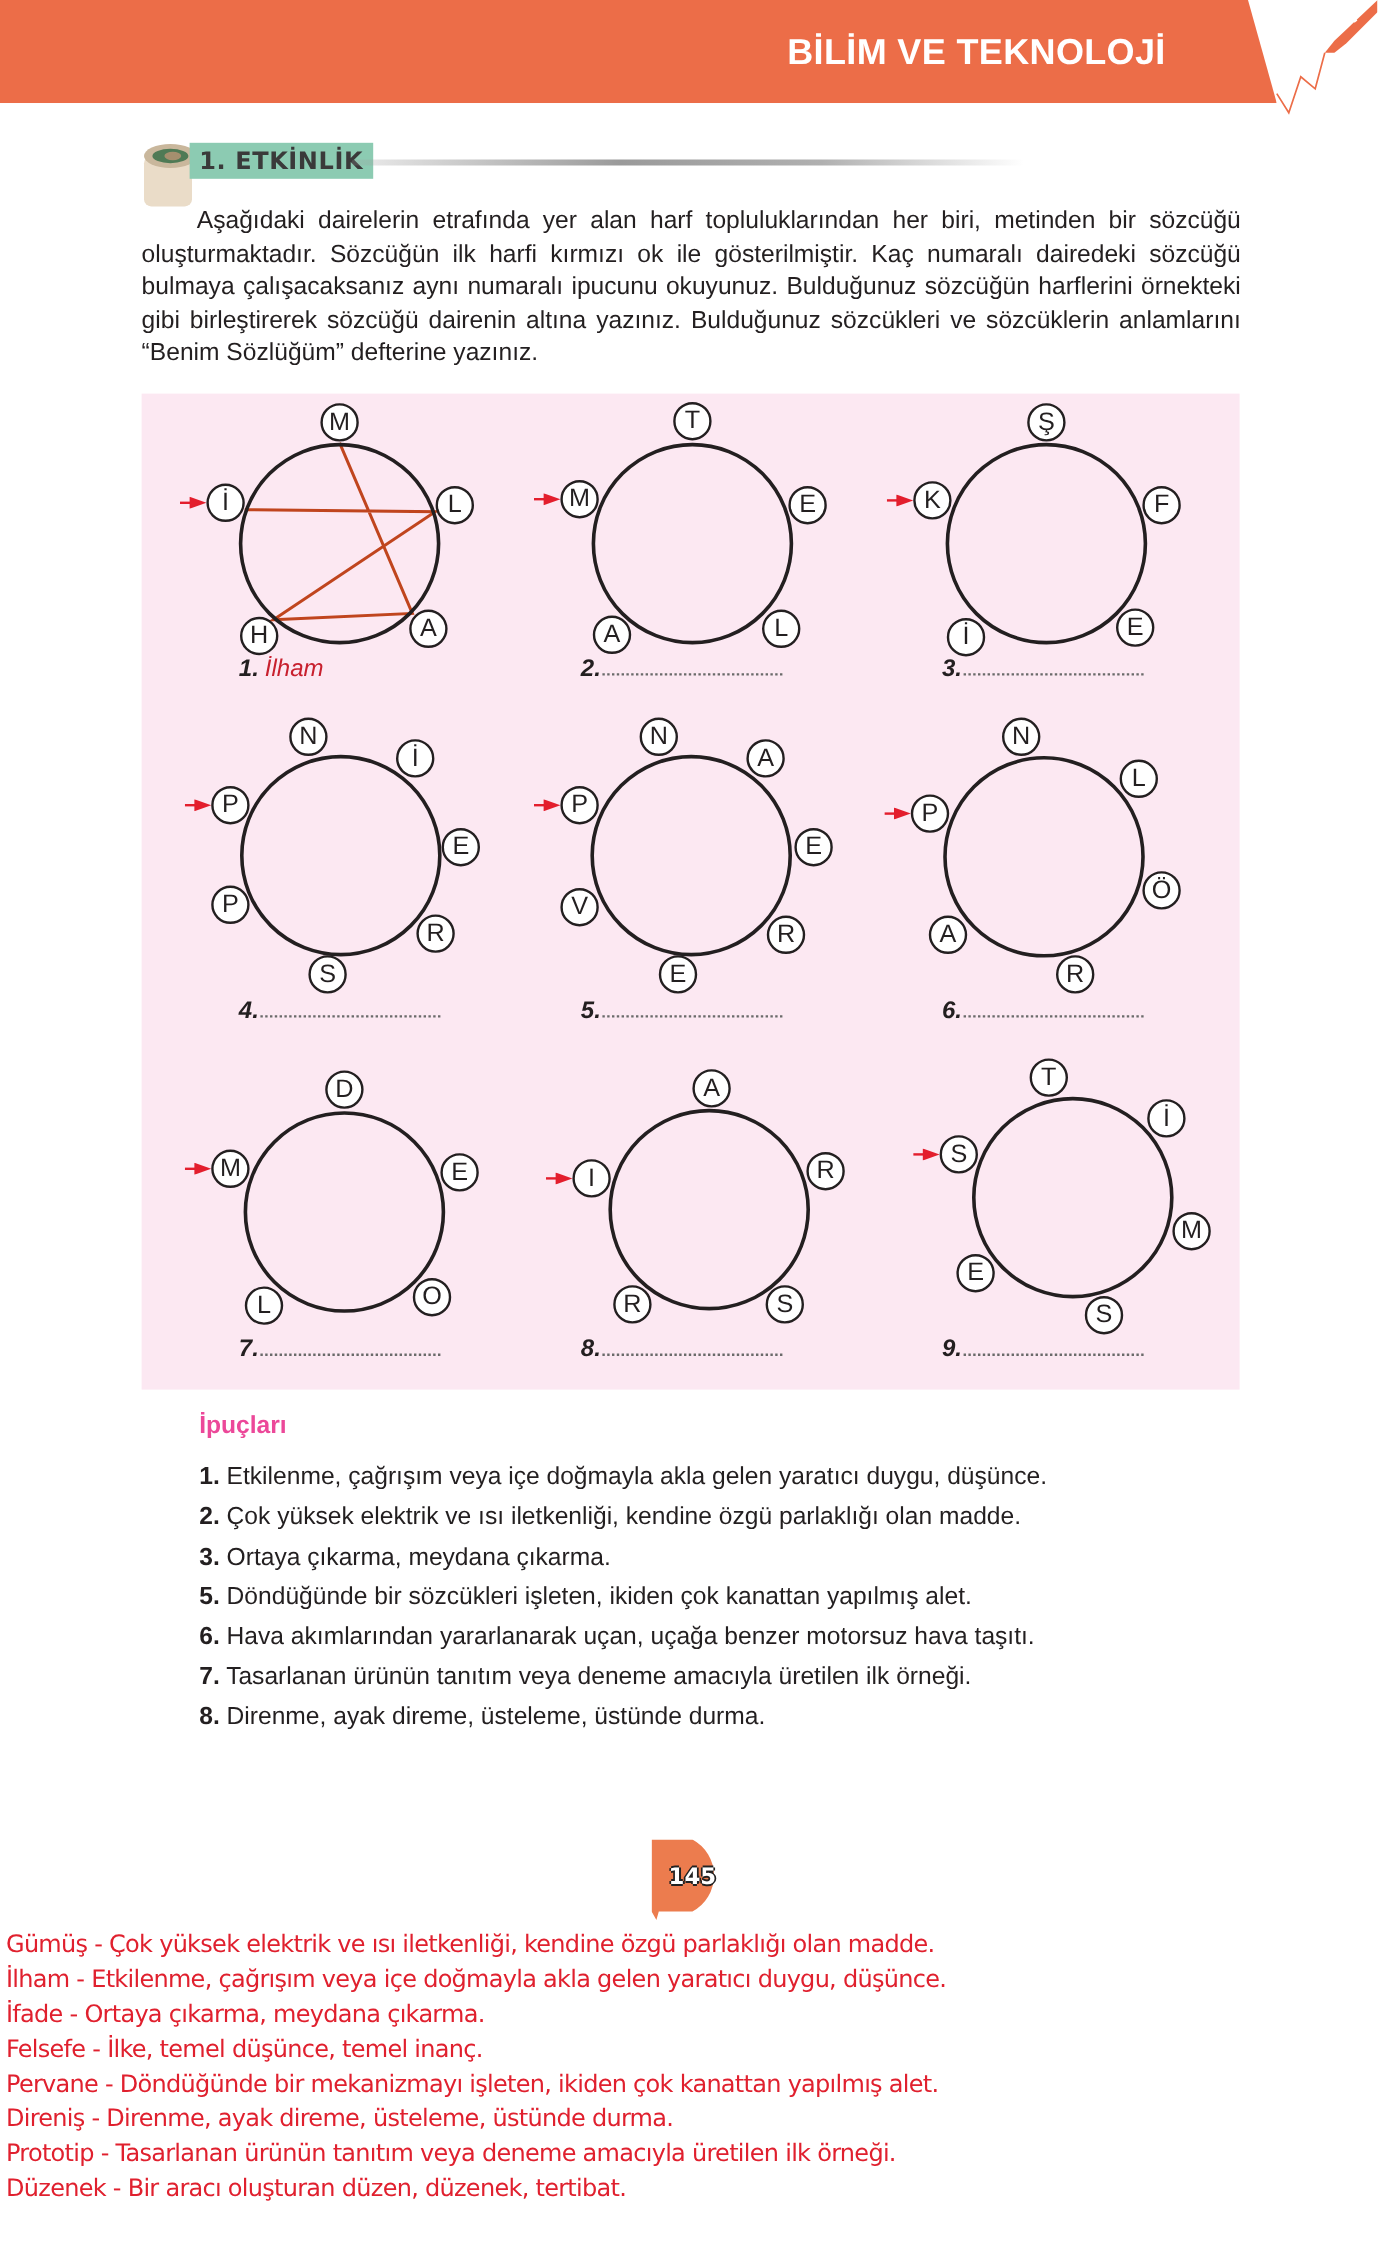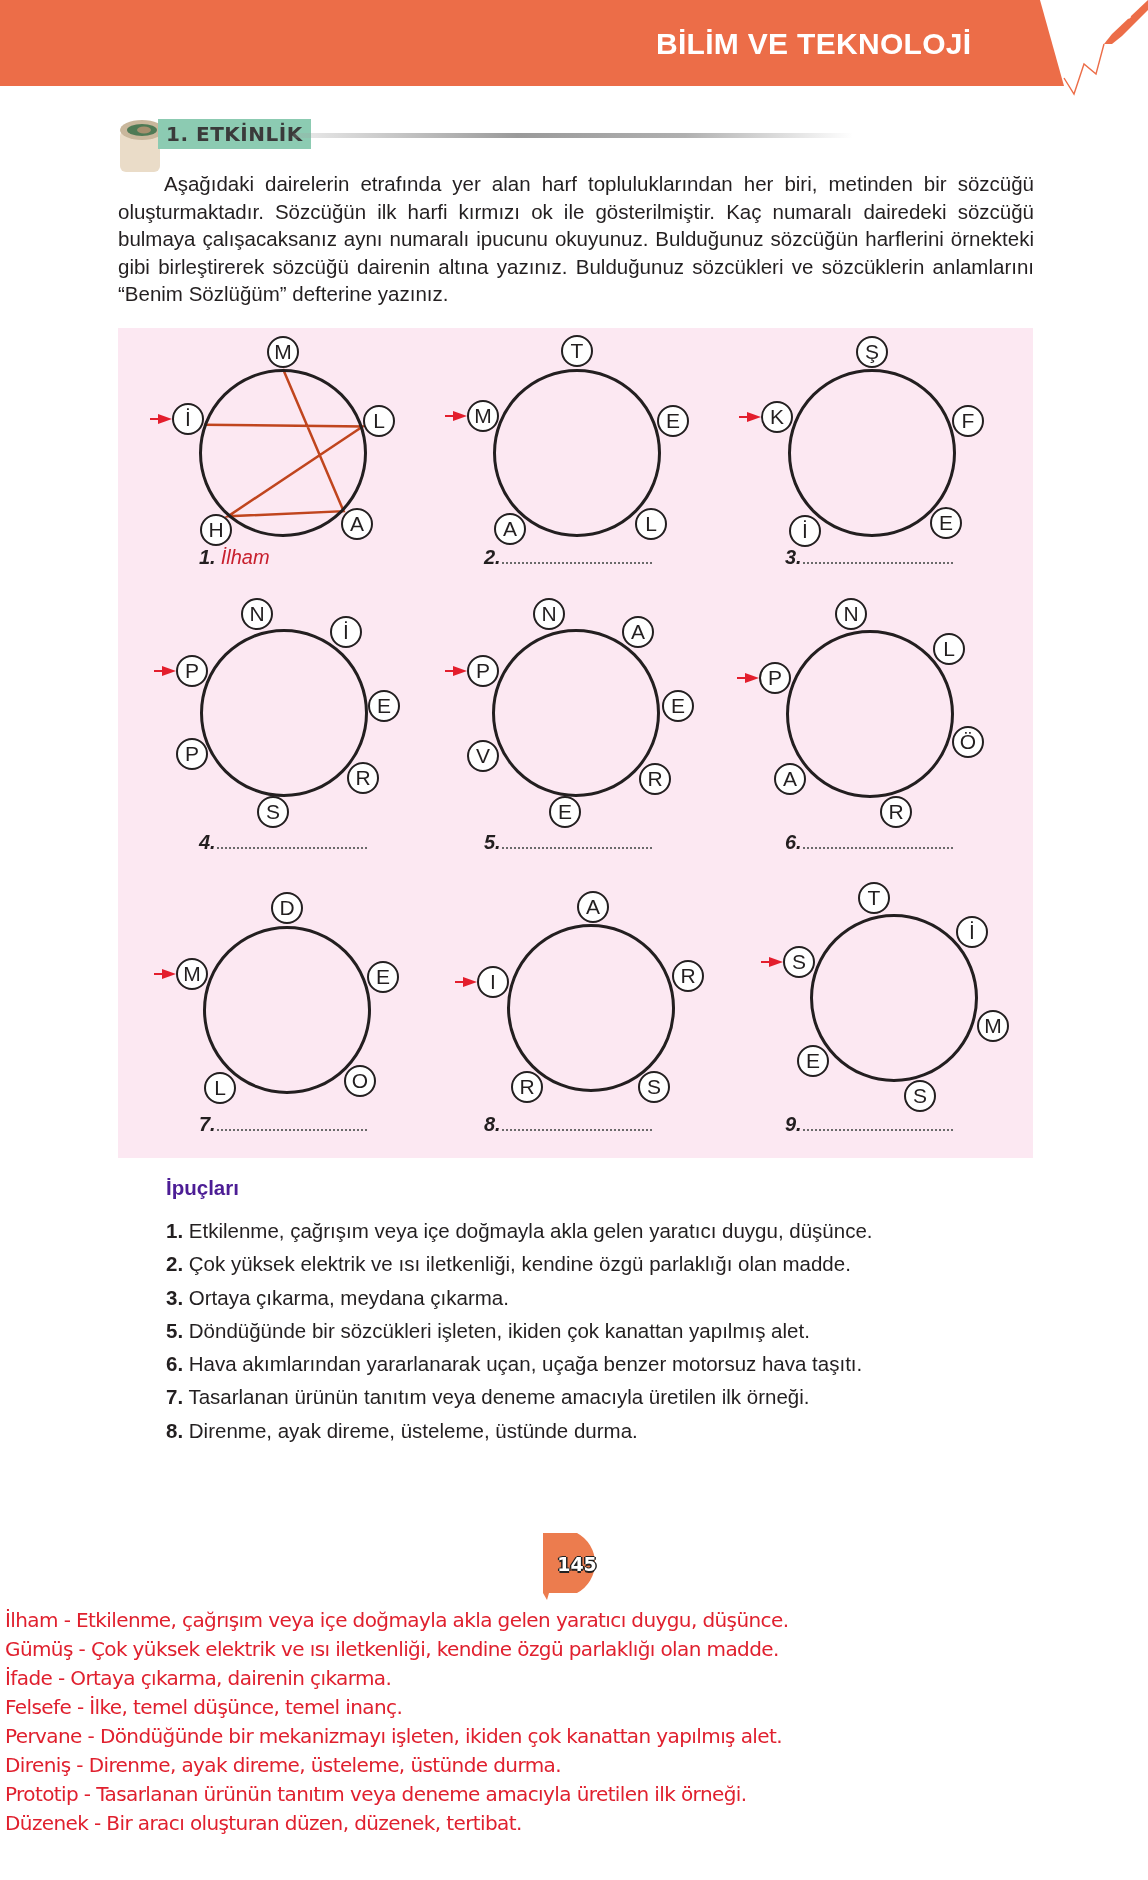--- a/index.html
+++ b/index.html
@@ -53,21 +53,21 @@
     .answer-label {
       position: absolute; font-size: 20px; font-weight: bold; color: #231f20; white-space: nowrap; font-style: italic;
     }
     .answer-label .dots {
       display: inline-block; width: 150px; border-bottom: 2px dotted #6a6a6a;
       height: 14px; vertical-align: baseline; margin-left: 1px;
     }
     .answer-label .word { color: #c8202e; font-weight: normal; margin-left: 5px; }
     .lines-svg { position: absolute; left: 0; top: 0; }
     .hints-title {
-      position: absolute; left: 166px; top: 1176px; font-size: 20.5px; font-weight: bold; color: #4c1d95;
+      position: absolute; left: 166px; top: 1176px; font-size: 20.5px; font-weight: bold; color: #ec4899;
     }
     .hints { position: absolute; left: 166px; top: 1214px; font-size: 20.5px; color: #231f20; }
     .hint { height: 33.3px; line-height: 33.3px; white-space: nowrap; }
     .hint b { font-weight: bold; }
     .page-badge {
       position: absolute; left: 543px; top: 1533px; width: 72px; height: 67px;
     }
     .page-num {
       position: absolute; left: 543px; top: 1553px; width: 68px; text-align: center;
       font-weight: bold; font-size: 19px; color: #ffffff; font-family: "DejaVu Sans", sans-serif;
@@ -227,21 +227,21 @@
     <div class="hint"><b>7.</b> <span>Tasarlanan ürünün tanıtım veya deneme amacıyla üretilen ilk örneği.</span></div>
     <div class="hint"><b>8.</b> <span>Direnme, ayak direme, üsteleme, üstünde durma.</span></div>
   </div>
 
 <svg class="page-badge" viewBox="0 0 72 67">
   <path d="M0 0 L34 0 A34 34 0 0 1 34 60 L6 60 L4 67 L0 60 Z" fill="#ec7c4e"></path>
 </svg>
 <div class="page-num">145</div>
 
 <div class="answers" id="answers-root">
+    <div class="answer-line">Gümüş - Çok yüksek elektrik ve ısı iletkenliği, kendine özgü parlaklığı olan madde.</div>
     <div class="answer-line">İlham - Etkilenme, çağrışım veya içe doğmayla akla gelen yaratıcı duygu, düşünce.</div>
-    <div class="answer-line">Gümüş - Çok yüksek elektrik ve ısı iletkenliği, kendine özgü parlaklığı olan madde.</div>
-    <div class="answer-line">İfade - Ortaya çıkarma, dairenin çıkarma.</div>
+    <div class="answer-line">İfade - Ortaya çıkarma, meydana çıkarma.</div>
     <div class="answer-line">Felsefe - İlke, temel düşünce, temel inanç.</div>
     <div class="answer-line">Pervane - Döndüğünde bir mekanizmayı işleten, ikiden çok kanattan yapılmış alet.</div>
     <div class="answer-line">Direniş - Direnme, ayak direme, üsteleme, üstünde durma.</div>
     <div class="answer-line">Prototip - Tasarlanan ürünün tanıtım veya deneme amacıyla üretilen ilk örneği.</div>
     <div class="answer-line">Düzenek - Bir aracı oluşturan düzen, düzenek, tertibat.</div>
   </div>
 
 </body></html>

